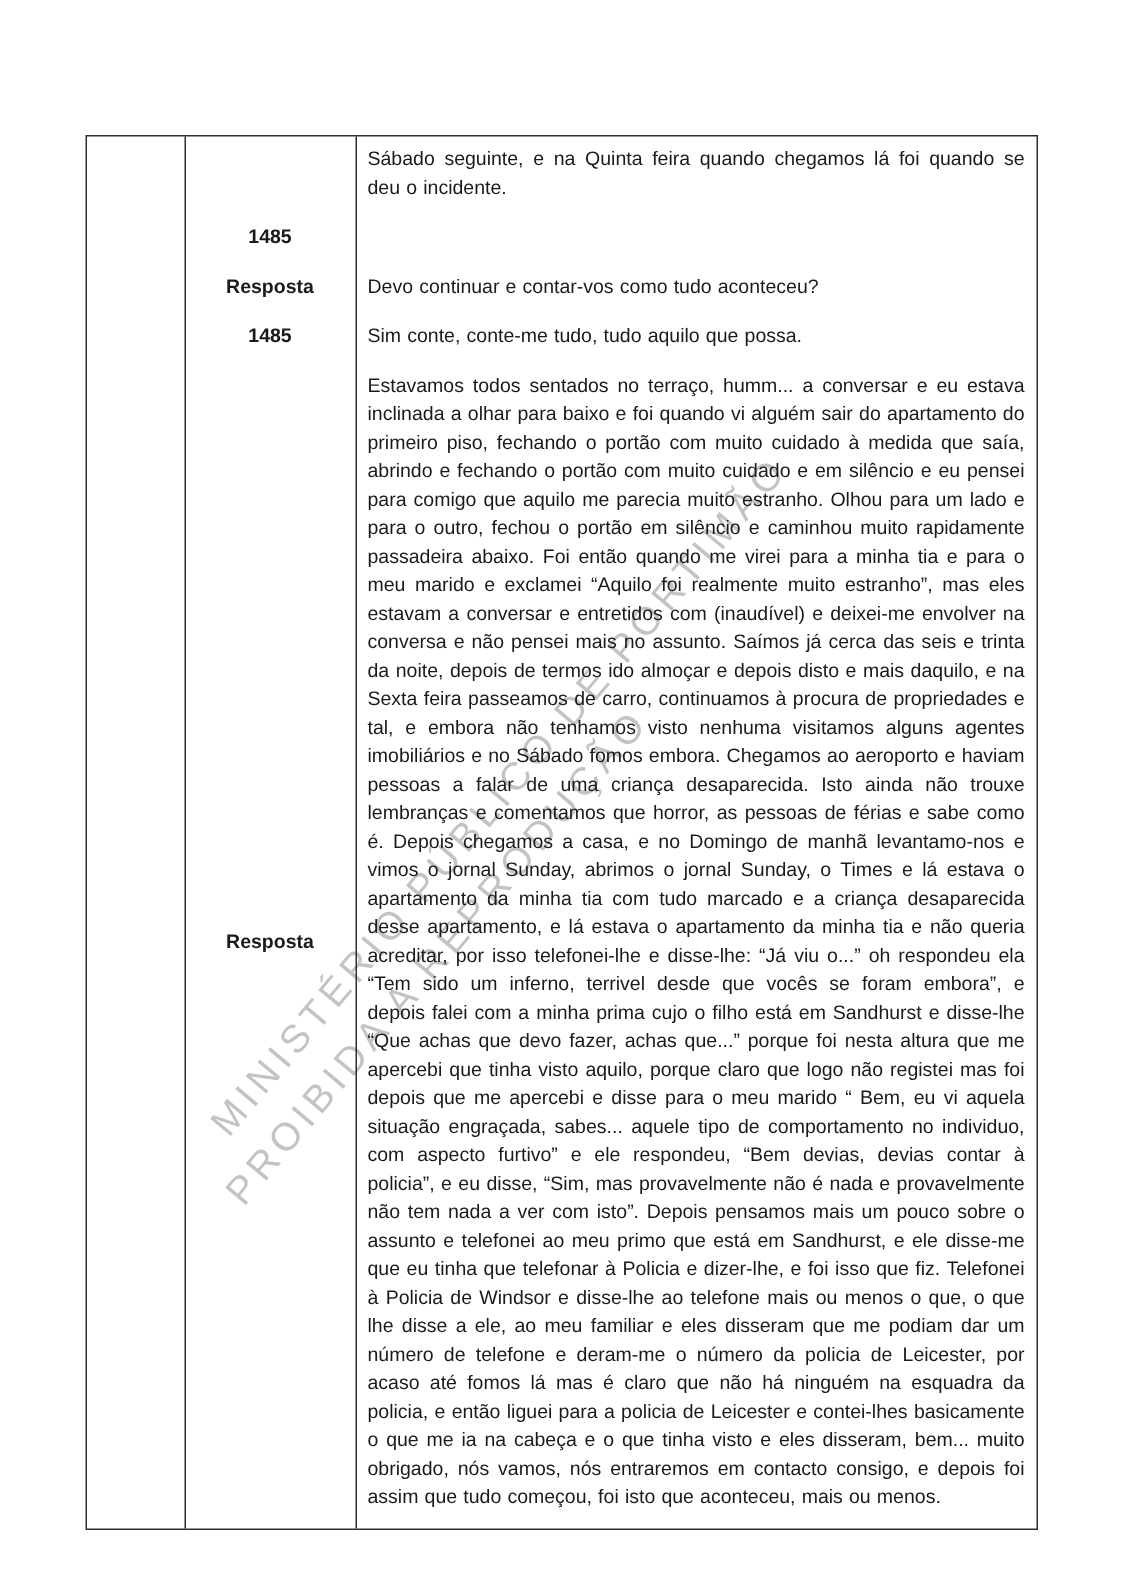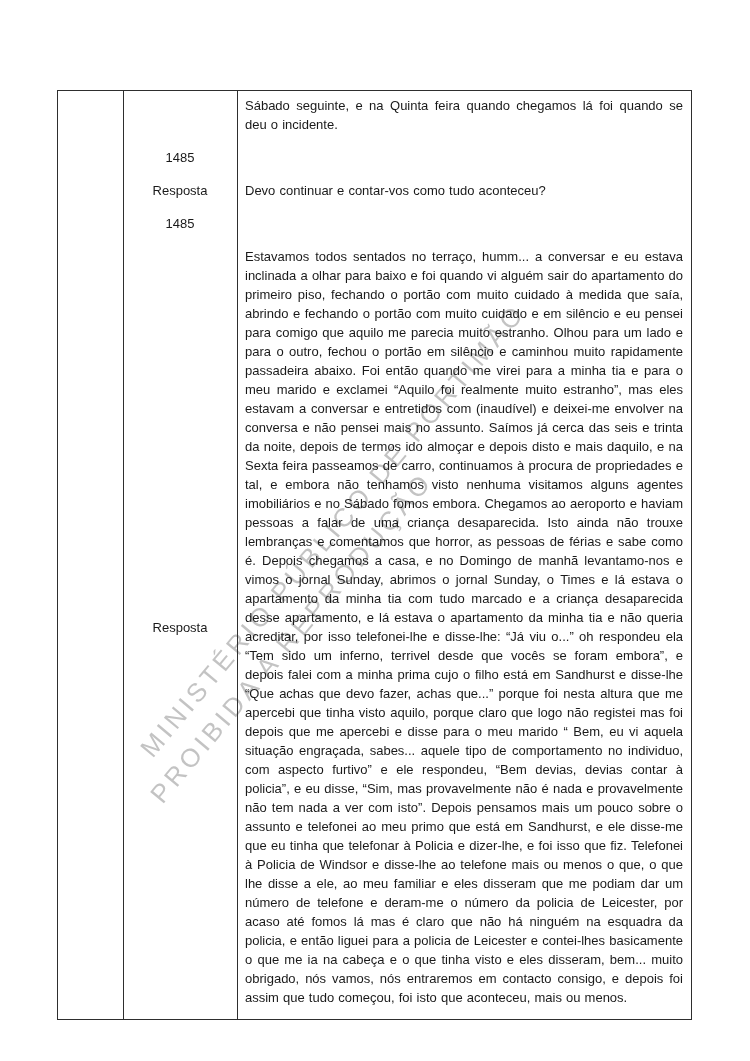--- a/index.html
+++ b/index.html
@@ -59,20 +59,21 @@
   }
   .row:last-child{margin-bottom:0;}
   .cell-speaker{
     flex:0 0 auto;
     width:114px;
     margin-left:65px;
     text-align:center;
     font-size:13px;
     line-height:19px;
     color:#1a1a1a;
+    font-weight:bold;
   }
   .cell-text{
     flex:1 1 auto;
     padding:0 8px 0 8px;
     text-align:justify;
     font-size:13px;
     line-height:19px;
     color:#1a1a1a;
     word-spacing:0.5px;
   }
@@ -98,20 +99,21 @@
     <div class="cell-speaker">1485</div>
   </div>
 
   <div class="row">
     <div class="cell-speaker">Resposta</div>
     <div class="cell-text">Devo continuar e contar-vos como tudo aconteceu?</div>
   </div>
 
   <div class="row">
     <div class="cell-speaker">1485</div>
+    <div class="cell-text">Sim conte, conte-me tudo, tudo aquilo que possa.</div>
   </div>
 
   <div class="row">
     <div class="cell-speaker">Resposta</div>
     <div class="cell-text">Estavamos todos sentados no terraço, humm... a conversar e eu estava inclinada a olhar para baixo e foi quando vi alguém sair do apartamento do primeiro piso, fechando o portão com muito cuidado à medida que saía, abrindo e fechando o portão com muito cuidado e em silêncio e eu pensei para comigo que aquilo me parecia muito estranho. Olhou para um lado e para o outro, fechou o portão em silêncio e caminhou muito rapidamente passadeira abaixo. Foi então quando me virei para a minha tia e para o meu marido e exclamei “Aquilo foi realmente muito estranho”, mas eles estavam a conversar e entretidos com (inaudível) e deixei-me envolver na conversa e não pensei mais no assunto. Saímos já cerca das seis e trinta da noite, depois de termos ido almoçar e depois disto e mais daquilo, e na Sexta feira passeamos de carro, continuamos à procura de propriedades e tal, e embora não tenhamos visto nenhuma visitamos alguns agentes imobiliários e no Sábado fomos embora. Chegamos ao aeroporto e haviam pessoas a falar de uma criança desaparecida. Isto ainda não trouxe lembranças e comentamos que horror, as pessoas de férias e sabe como é. Depois chegamos a casa, e no Domingo de manhã levantamo-nos e vimos o jornal Sunday, abrimos o jornal Sunday, o Times e lá estava o apartamento da minha tia com tudo marcado e a criança desaparecida desse apartamento, e lá estava o apartamento da minha tia e não queria acreditar, por isso telefonei-lhe e disse-lhe: “Já viu o...” oh respondeu ela “Tem sido um inferno, terrivel desde que vocês se foram embora”, e depois falei com a minha prima cujo o filho está em Sandhurst e disse-lhe “Que achas que devo fazer, achas que...” porque foi nesta altura que me apercebi que tinha visto aquilo, porque claro que logo não registei mas foi depois que me apercebi e disse para o meu marido “ Bem, eu vi aquela situação engraçada, sabes... aquele tipo de comportamento no individuo, com aspecto furtivo” e ele respondeu, “Bem devias, devias contar à policia”, e eu disse, “Sim, mas provavelmente não é nada e provavelmente não tem nada a ver com isto”. Depois pensamos mais um pouco sobre o assunto e telefonei ao meu primo que está em Sandhurst, e ele disse-me que eu tinha que telefonar à Policia e dizer-lhe, e foi isso que fiz. Telefonei à Policia de Windsor e disse-lhe ao telefone mais ou menos o que, o que lhe disse a ele, ao meu familiar e eles disseram que me podiam dar um número de telefone e deram-me o número da policia de Leicester, por acaso até fomos lá mas é claro que não há ninguém na esquadra da policia, e então liguei para a policia de Leicester e contei-lhes basicamente o que me ia na cabeça e o que tinha visto e eles disseram, bem... muito obrigado, nós vamos, nós entraremos em contacto consigo, e depois foi assim que tudo começou, foi isto que aconteceu, mais ou menos.</div>
   </div>
 </div>
   </div>
 
 </div>

